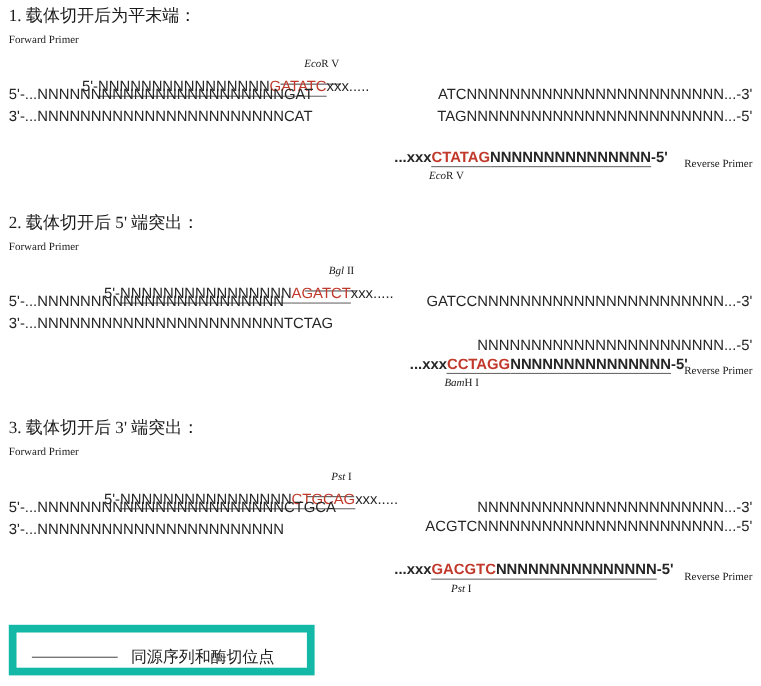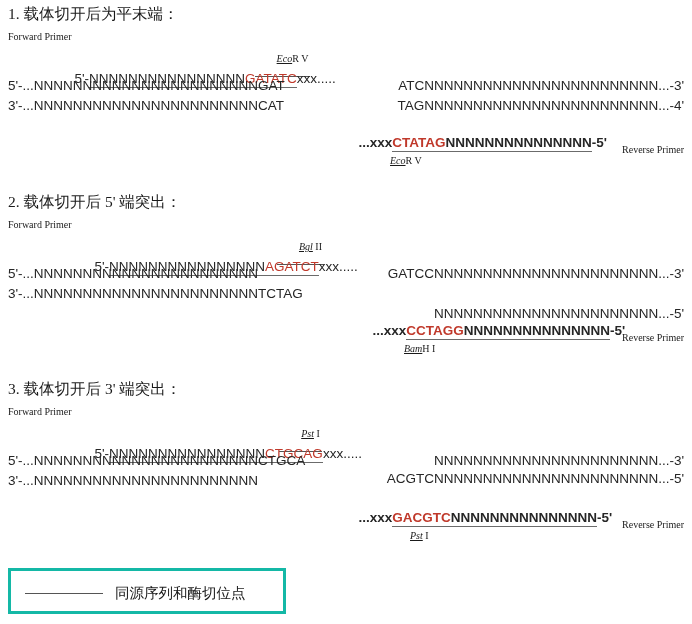--- a/index.html
+++ b/index.html
@@ -39,21 +39,20 @@
     font-family: "Liberation Serif", "DejaVu Serif", serif;
     font-size: 15.5px;
     white-space: pre;
     color: #1a1a1a;
   }
   .red {
     color: #c0392b;
   }
   .ital {
     font-style: italic;
-    text-decoration: underline;
   }
   
   .uline {
     border-bottom: 1px solid #6b6b6b;
     padding-bottom: 1px;
   }
 
   
   .section {
     position: absolute;
@@ -115,21 +114,21 @@
     text-align: right;
   }
 
   
   #legend-box {
     position: absolute;
     left: 8px;
     top: 568px;
     width: 278px;
     height: 46px;
-    border: 3px solid #14b8a6;
+    border: 7px solid #14b8a6;
     box-sizing: border-box;
   }
   #legend-row {
     position: absolute;
     left: 14px;
     top: 13px;
     display: flex;
     align-items: center;
     gap: 12px;
   }
@@ -164,21 +163,21 @@
     </div>
 
     <div class="row-primer-top seq" style="left:52px;">
       <span>5'-</span><span class="uline">NNNNNNNNNNNNNNNN</span><span class="uline red">GATATC</span><span>xxx.....</span>
     </div>
 
     <div class="row-top seq"><span>5'-...</span><span>NNNNNNNNNNNNNNNNNNNNNNNGAT</span></div>
     <div class="right-col seq" style="top:74px; right:8px;">ATCNNNNNNNNNNNNNNNNNNNNNNNN...-3'</div>
 
     <div class="row-bot seq"><span>3'-...</span><span>NNNNNNNNNNNNNNNNNNNNNNNCAT</span></div>
-    <div class="right-col seq" style="top:94px; right:8px;">TAGNNNNNNNNNNNNNNNNNNNNNNNN...-4'</div>
+    <div class="right-col seq" style="top:94px; right:8px;">TAGNNNNNNNNNNNNNNNNNNNNNNNN...-5'</div>
 
     <div class="row-primer-bot seq" style="left:336px;">
       <span>...xxx</span><span class="uline red">CTATAG</span><span class="uline">NNNNNNNNNNNNNNN</span><span>-5'</span>
     </div>
 
     <div class="row-foot serif" style="left:375px;">
       <span class="ital">Eco</span><span>R V</span>
     </div>
     <div class="row-foot serif" style="right:8px;">Reverse Primer</div>
   </div>

